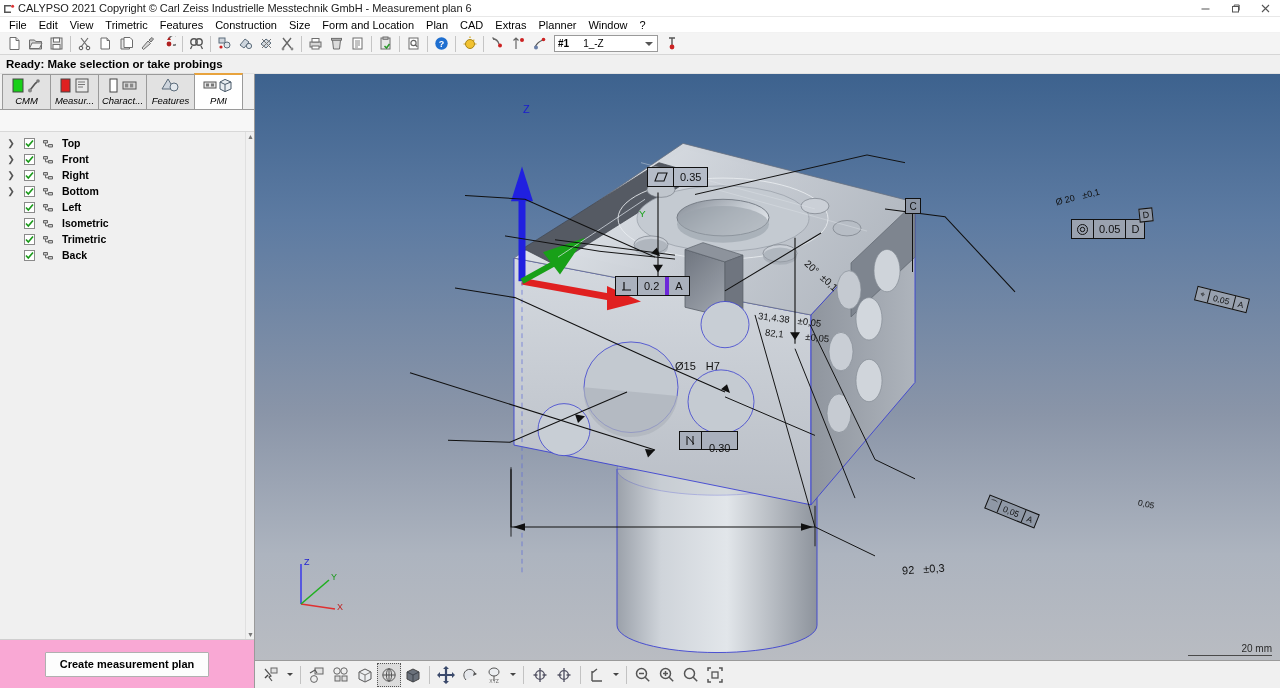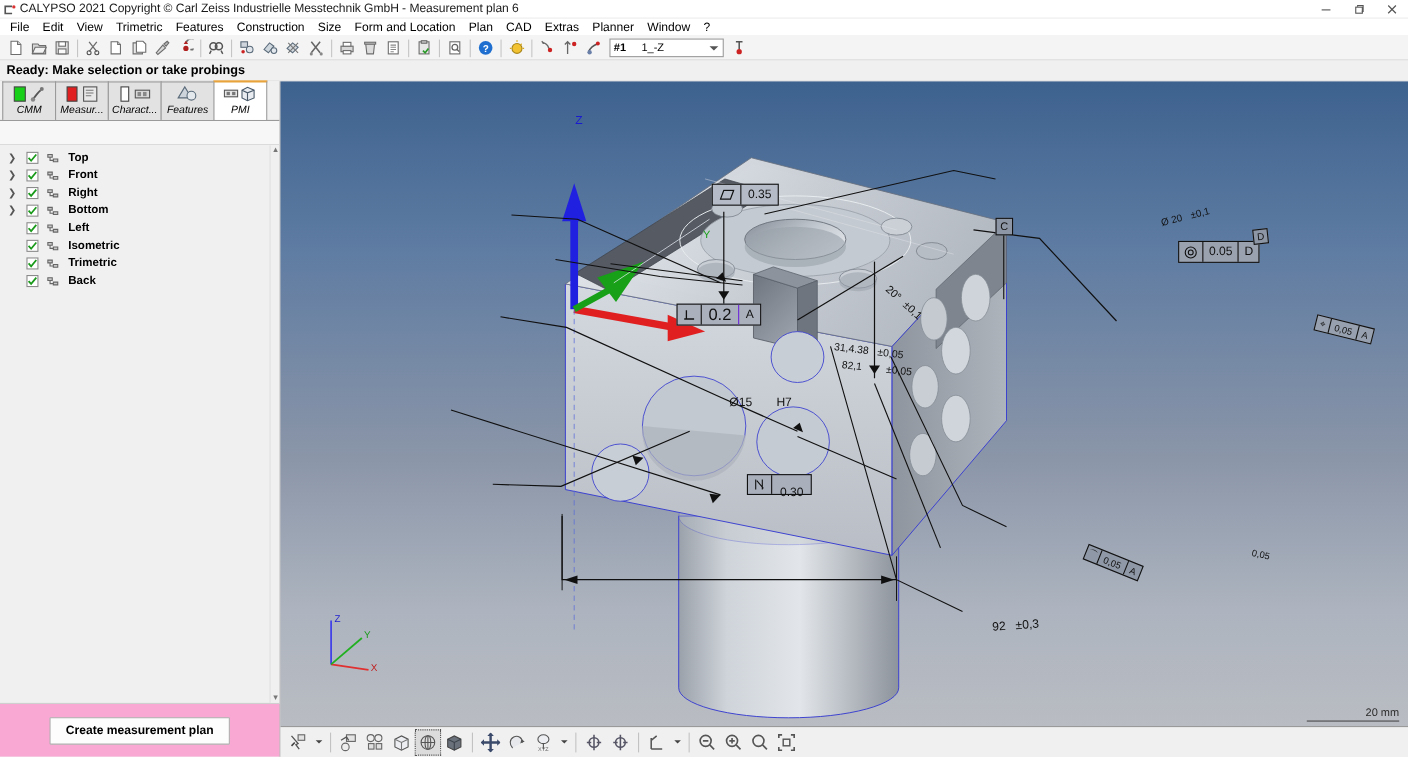--- a/index.html
+++ b/index.html
@@ -740,26 +740,26 @@
           </div>
         </div>
 
         <div style="position:absolute;left:360px;top:202px">
           <div style="display:flex;border:1px solid #111;background:#aab1bd;height:20px">
             <div style="width:22px;display:flex;align-items:center;justify-content:center;border-right:1px solid #111">
               <svg width="12" height="11" viewBox="0 0 12 11">
                   <path d="M3 1v8M1 9h9" stroke="#111" stroke-width="1.2" fill="none"></path>
                 </svg>
             </div>
-            <div style="padding:0 6px;display:flex;align-items:center;font-size:15px;color:#111;border-right:1px solid #6d28d9">0.2</div>
+            <div style="padding:0 6px;display:flex;align-items:center;font-size:11px;color:#111;border-right:4px solid #6d28d9">0.2</div>
             <div style="padding:0 6px;display:flex;align-items:center;font-size:11px;color:#111">A</div>
           </div>
         </div>
 
-        <div style="position:absolute;left:408px;top:286px;font-size:11px;color:#111;display:flex;gap:22px">
+        <div style="position:absolute;left:420px;top:286px;font-size:11px;color:#111;display:flex;gap:10px">
           <span>Ø15</span>
           <span>H7</span>
         </div>
 
         <div style="position:absolute;left:424px;top:357px">
           <div style="display:flex;border:1px solid #111;background:#a9b0bc;height:19px">
             <div style="width:22px;display:flex;align-items:center;justify-content:center;border-right:1px solid #111">
               <svg width="12" height="11" viewBox="0 0 12 11">
                   <path d="M2 1v9M8 1v9M3 2l6 7" stroke="#111" stroke-width="1" fill="none"></path>
                 </svg>

